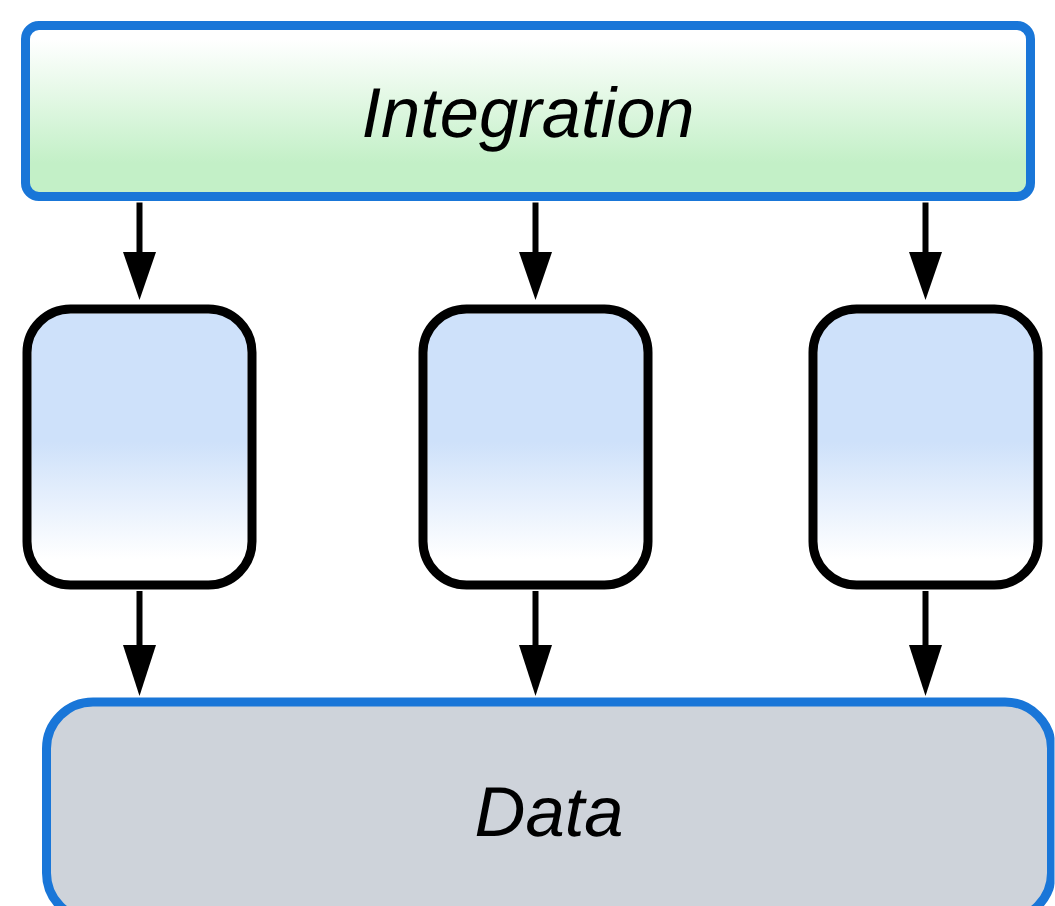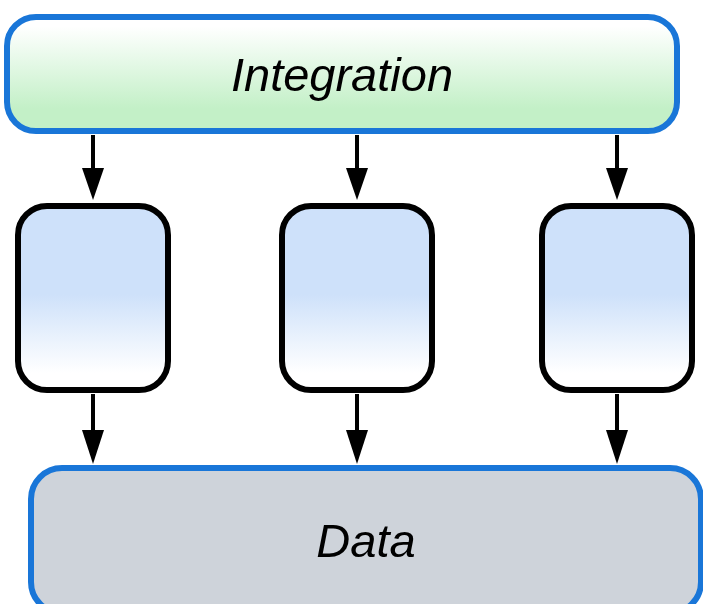--- a/index.html
+++ b/index.html
@@ -27,23 +27,23 @@
     justify-content: center;
   }
   .node-label {
     font-style: italic;
     font-size: 47px;
     line-height: 1;
     color: #000000;
     white-space: nowrap;
   }
   .node-top {
-    left: 4px; top: 14px; width: 676px; height: 120px;
+    left: 14px; top: 14px; width: 676px; height: 120px;
     border: 6px solid var(--blue-border);
-    border-radius: 32px;
+    border-radius: 12px;
     background: linear-gradient(180deg, #ffffff 6%, var(--green-fill) 82%);
   }
   .node-mid {
     top: 203px; width: 156px; height: 190px;
     border: 6px solid var(--line-black);
     border-radius: 32px;
     background: linear-gradient(180deg, var(--blue-fill) 0%, var(--blue-fill) 48%, #ffffff 92%);
   }
   .mid-1 { left: 15px; }
   .mid-2 { left: 279px; }

